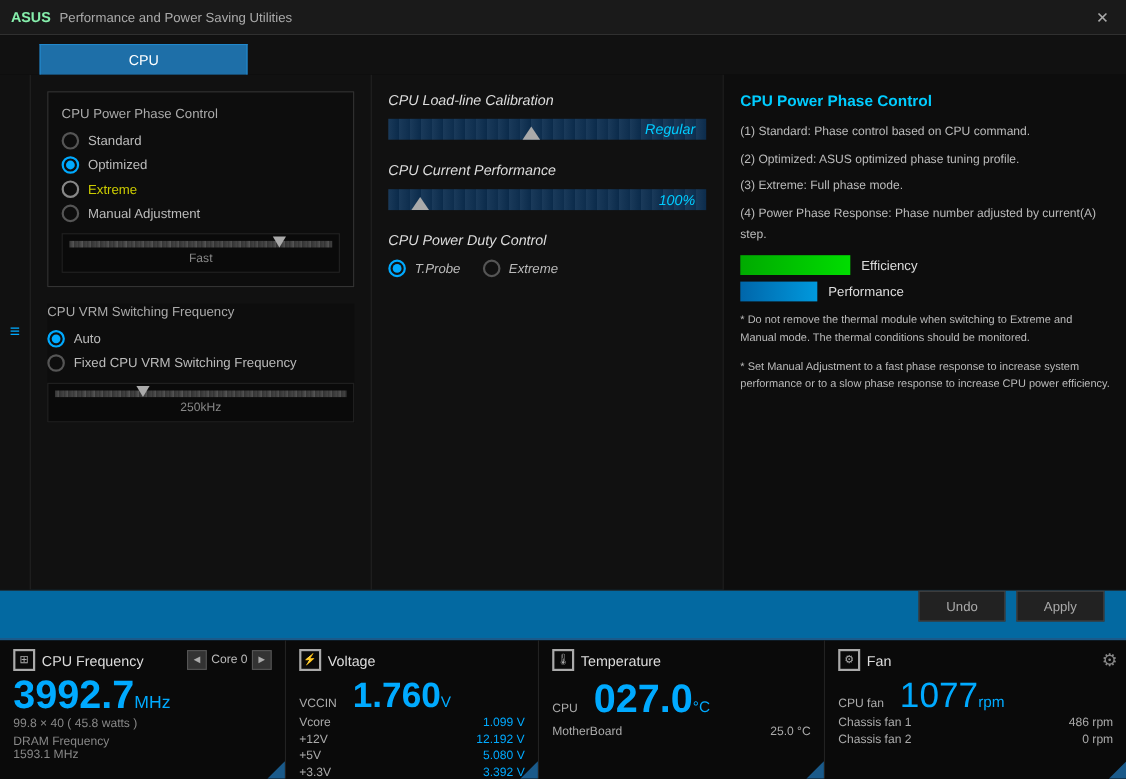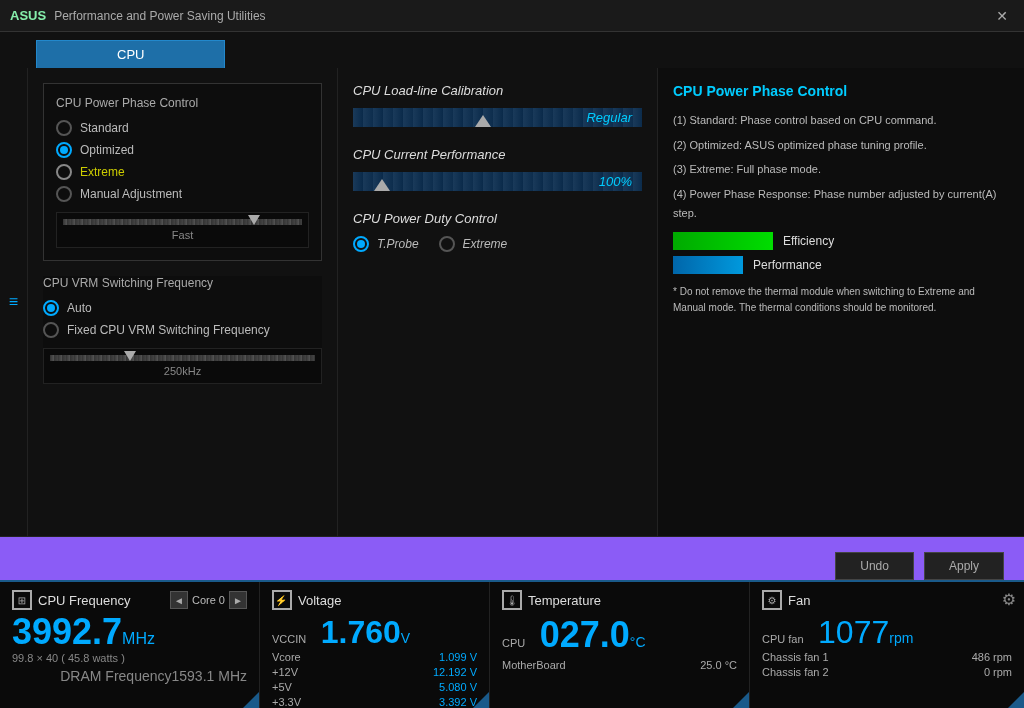--- a/index.html
+++ b/index.html
@@ -244,24 +244,24 @@
     
     .duty-row {
       display: flex;
       align-items: center;
       gap: 20px;
       margin-top: 8px;
     }
 
     
     .action-bar {
-      background: #8b5cf6;
+      background: #0369a1;
       height: 44px;
       display: flex;
-      align-items: flex-end;
+      align-items: flex-start;
       justify-content: flex-end;
       padding-right: 20px;
       gap: 10px;
       border-top: 1px solid #222;
     }
 
     .action-btn {
       padding: 6px 24px;
       font-size: 12px;
       cursor: pointer;
@@ -312,25 +312,26 @@
     .cpu-freq-unit {
       font-size: 16px;
       color: #00aaff;
     }
     .cpu-freq-sub {
       font-size: 11px;
       color: #888;
       margin-top: 2px;
     }
     .dram-row {
-      font-size: 14px;
+      font-size: 11px;
       color: #888;
       margin-top: 4px;
       display: flex;
       justify-content: flex-end;
+      flex-direction: column;
     }
 
     .core-nav {
       display: flex;
       align-items: center;
       gap: 4px;
       margin-left: auto;
     }
     .core-nav-btn {
       width: 18px; height: 18px;
@@ -509,20 +510,21 @@
         <div class="legend-bar green"></div>
         <span class="legend-label">Efficiency</span>
       </div>
       <div class="legend-row">
         <div class="legend-bar blue"></div>
         <span class="legend-label">Performance</span>
       </div>
     </div>
 
     <div class="warning-text">* Do not remove the thermal module when switching to Extreme and Manual mode. The thermal conditions should be monitored.</div>
+    <div class="warning-text">* Set Manual Adjustment to a fast phase response to increase system performance or to a slow phase response to increase CPU power efficiency.</div>
   </div>
 </div>
 
 <div class="action-bar">
   <button class="action-btn">Undo</button>
   <button class="action-btn">Apply</button>
 </div>
 
 <div class="status-bar">
 

